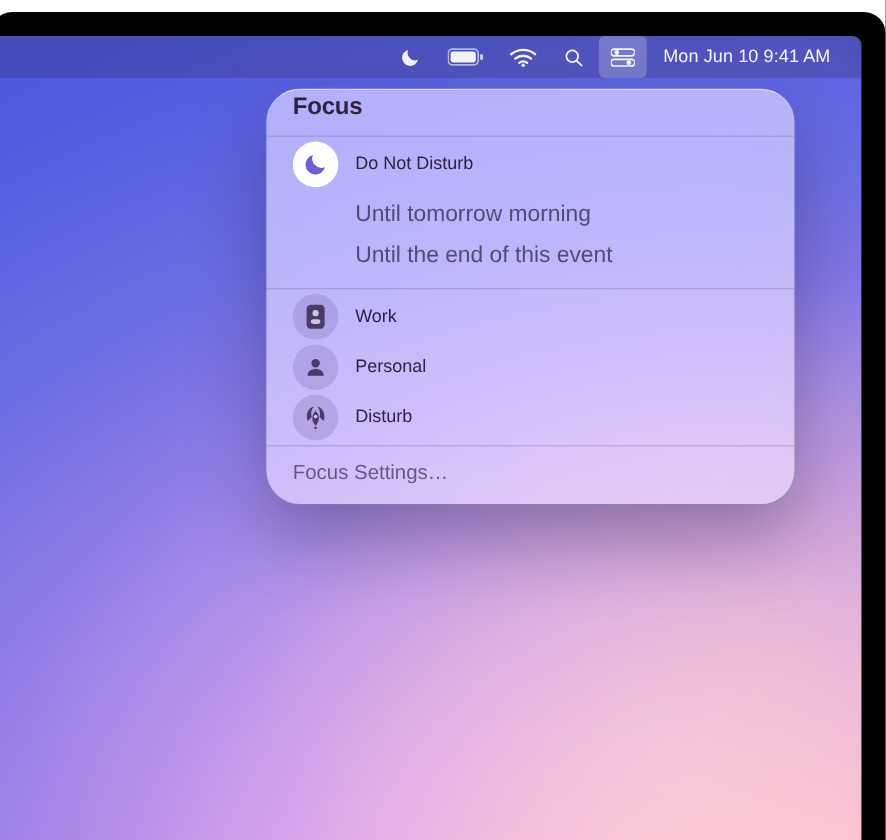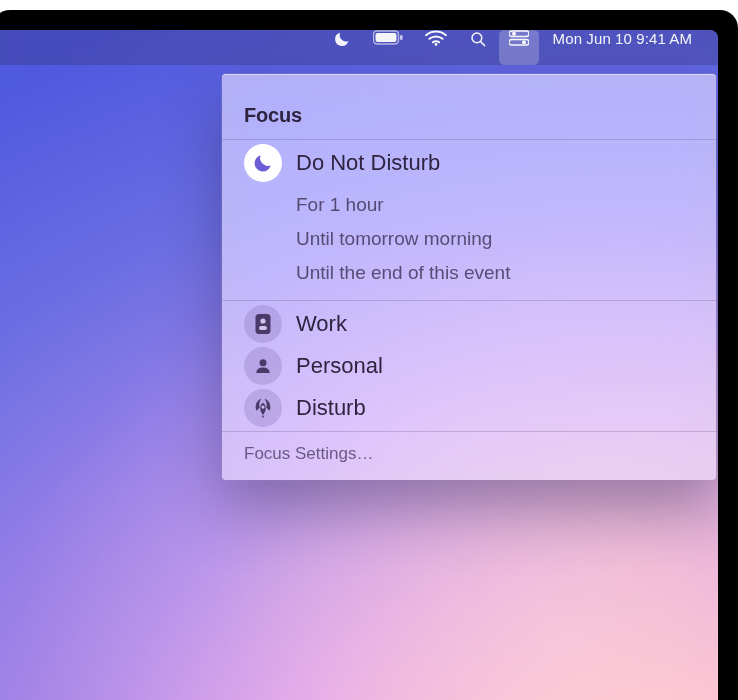--- a/index.html
+++ b/index.html
@@ -49,55 +49,55 @@
       height: 35px;
       background: rgba(40, 30, 70, .22);
       backdrop-filter: blur(10px);
       display: flex; align-items: center; justify-content: flex-end;
       padding: 0 16px 0 0;
       gap: 2px;
       color: rgba(255,255,255,.95);
     }
     .mb-item {
       height: 100%;
-      display: flex; align-items: flex-start; justify-content: center;
+      display: flex; align-items: center; justify-content: center;
       padding: 0 10px;
       border-radius: 5px;
     }
     .mb-item.active { background: rgba(255,255,255,.22); }
     .mb-datetime { padding-left: 12px; font-size: 15px; letter-spacing: .1px; }
     .mb-icon svg { display: block; }
 
     
     .focus-panel {
       position: absolute;
       top: 44px;
       left: 230px;
-      width: 494px;
-      border-radius: 4px;
+      width: 440px;
+      border-radius: 28px;
       background: rgba(240, 230, 250, .60);
       box-shadow:
         0 0 0 1px rgba(150,140,180,.25),
         0 28px 60px rgba(30,20,60,.35),
         inset 0 1px 0 rgba(255,255,255,.5);
       backdrop-filter: blur(20px) saturate(140%);
-      padding: 28px 0 8px;
+      padding: 2px 0 8px;
       color: #2f2440;
     }
     .panel-header { padding: 2px 22px 10px; }
     .panel-title { font-size: 20px; font-weight: 700; letter-spacing: -0.2px; }
     .panel-sub   { font-size: 17px; color: rgba(60,50,80,.62); margin-top: -1px; }
 
     .divider { height: 1px; background: rgba(120,110,150,.35); margin: 2px 0; }
 
     .row {
       display: flex; align-items: center; gap: 14px;
       min-height: 42px;
       padding: 2px 22px;
-      font-size: 22px;
+      font-size: 15px;
     }
     .row.clickable { cursor: default; }
     .row .label { line-height: 1.2; }
 
     .pill {
       width: 38px; height: 38px; border-radius: 50%;
       display: flex; align-items: center; justify-content: center;
       background: rgba(140,120,190,.35);
       flex: 0 0 38px;
     }
@@ -191,23 +191,20 @@
       <div class="row clickable">
         <div class="pill active">
           <svg width="22" height="22" viewBox="0 0 24 24">
               <path d="M20.5 14.5A8.5 8.5 0 0 1 9.5 3.5 9 9 0 1 0 20.5 14.5Z" fill="#6b5ed6"></path>
             </svg>
         </div>
         <span class="label">Do Not Disturb</span>
       </div>
 
       <div class="sub-options">
-        <div class="row clickable">
-          <span class="label">For 1 hour</span>
-        </div>
         <div class="row clickable">
           <span class="label">Until tomorrow morning</span>
         </div>
         <div class="row clickable">
           <span class="label">Until the end of this event</span>
         </div>
       </div>
 
       <div class="divider"></div>
 

